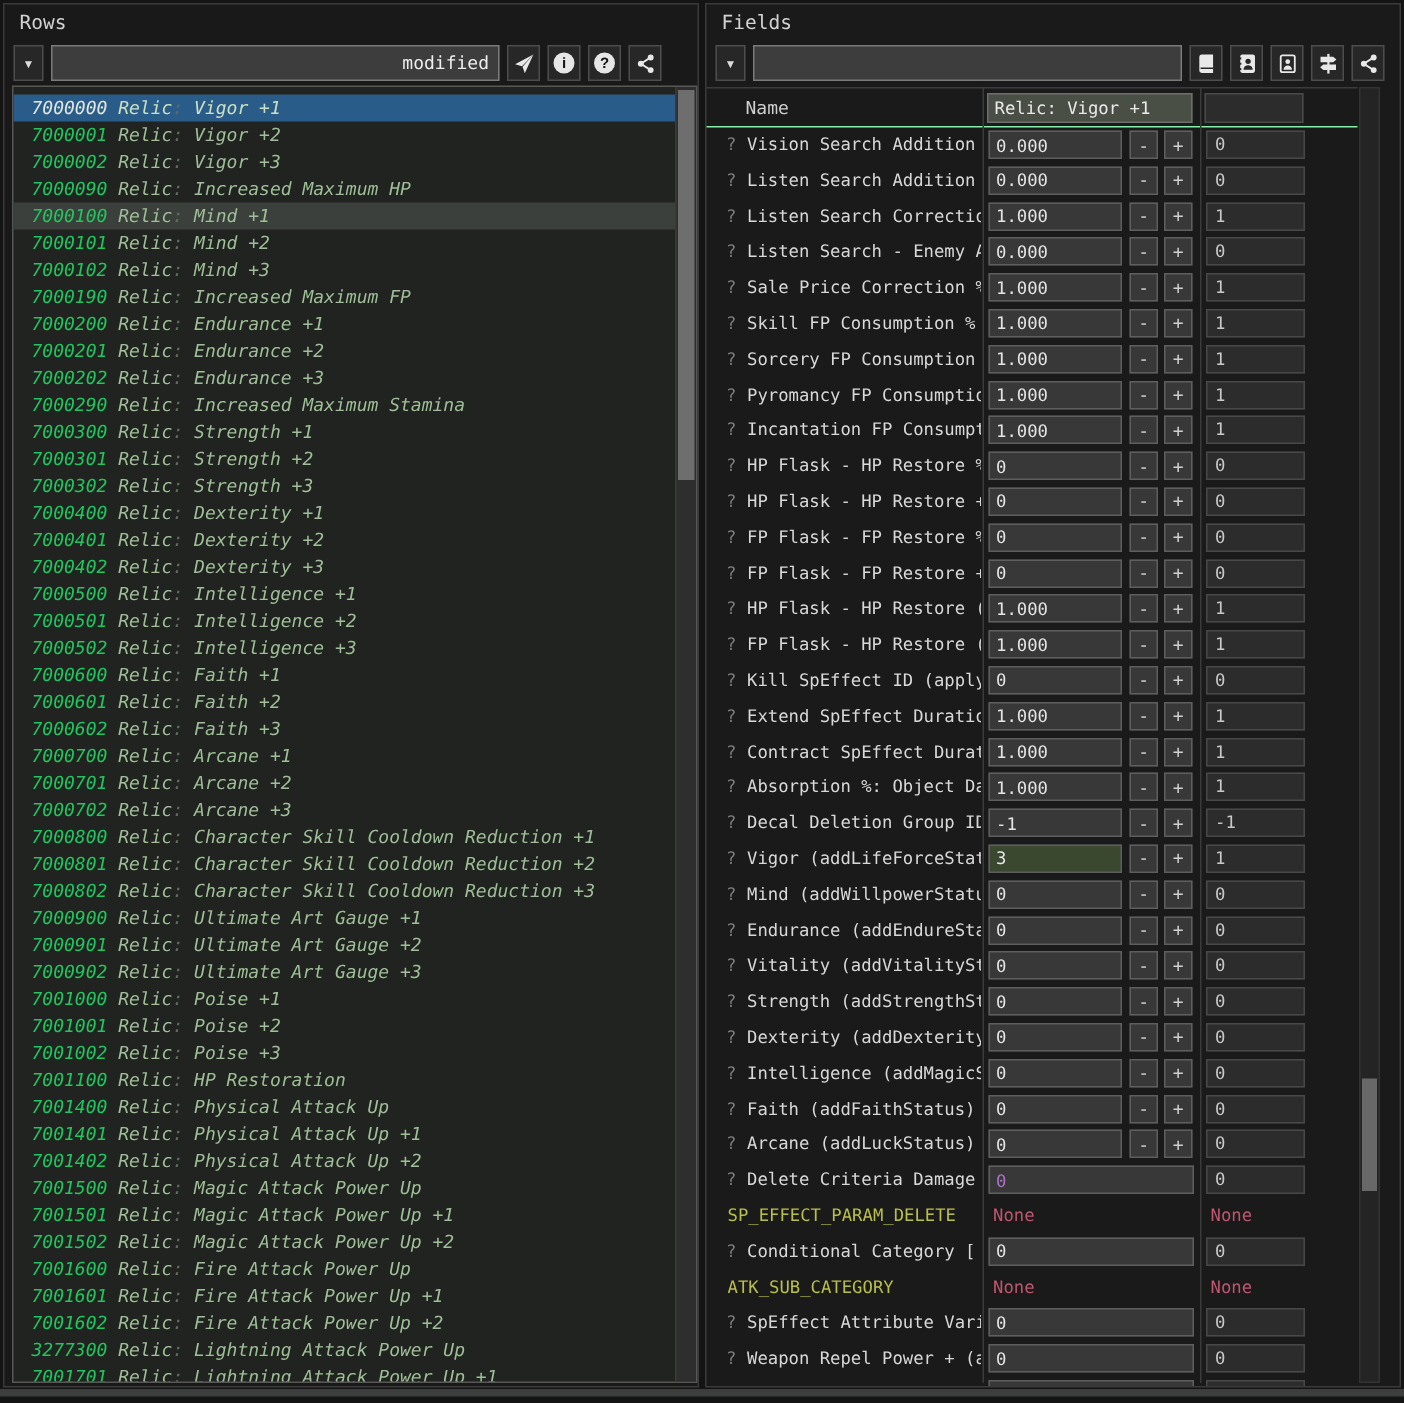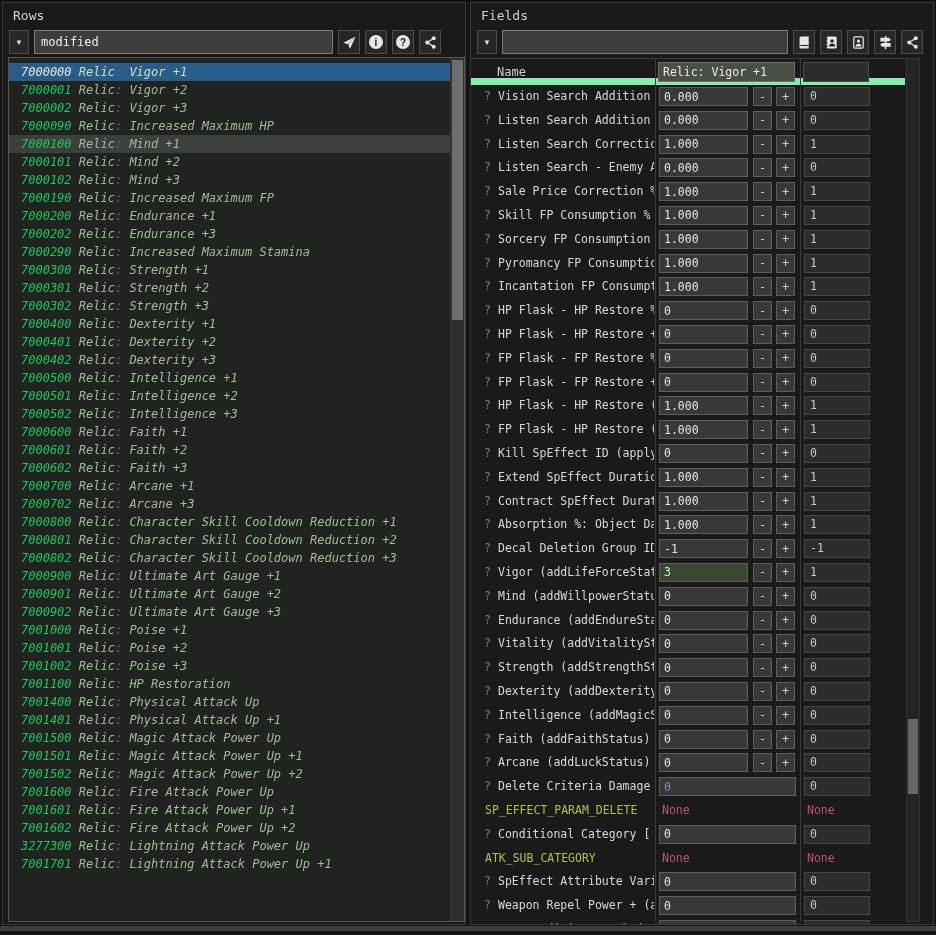--- a/index.html
+++ b/index.html
@@ -13,42 +13,42 @@
   .panel { position:absolute; top:2px; height:923px; background:#191919; border:1px solid #3a3a3a; }
   .rows-panel { left:2px; width:464px; }
   .fields-panel { left:470px; width:464px; background:#1a1a1a; }
   .panel-title { position:absolute; top:5px; left:10px; font-size:13px; color:#d2d2d2; }
 
   .toolbar { position:absolute; top:27px; left:6px; height:24px; display:flex; gap:5px; align-items:center; }
   .dd-btn { width:20px; height:24px; background:#272727; border:1px solid #4d4d4d; color:#dcdcdc;
             display:flex; align-items:center; justify-content:center; padding:0; font-size:8px; }
   .search-input { height:24px; background:#3d3d3d; border:1px solid #7a7a7a; color:#ededed;
             font-family:inherit; font-size:12px; padding:0 6px; }
-  .rows-search { width:299px; } .fields-search { width:286px; }
+  .rows-search { width:299px;text-align:right; } .fields-search { width:286px; }
   .icon-btn { width:22px; height:24px; background:#272727; border:1px solid #4d4d4d;
             display:flex; align-items:center; justify-content:center; padding:0; }
   .circle-glyph { width:14px; height:14px; border-radius:50%; background:#e6e6e6; color:#141414;
             font-size:10px; font-weight:bold; display:flex; align-items:center; justify-content:center; }
 
   
   .rows-list { position:absolute; left:5px; right:0px; top:54px; bottom:2px; background:#20231f;
             border:1px solid #575757; overflow:hidden; }
   .rows-items { position:absolute; left:0; right:14px; top:0; bottom:0; padding-top:5px; overflow:hidden; }
   .row-item { height:18px; line-height:18px; padding-left:12px; white-space:nowrap; font-size:12px; overflow:hidden;font-style:italic; }
   .row-item.selected { background:#2a5c8a; }
   .row-item.highlight { background:#3c403c; }
   .rid { color:#22c55e; } .rpre,.rrest { color:#9fbf98; } .rcolon { color:#5e6e5e; }
   .selected .rid { color:#dfe7df; } .selected .rpre,.selected .rrest { color:#c9e0c1; }
   .v-scrollbar { position:absolute; top:0; right:0; bottom:0; width:14px; background:#2e2e2e;
             border-left:1px solid #3a3a3a; }
   .rows-thumb { position:absolute; left:1px; right:1px; top:2px; height:260px; background:#6e6e6e; }
 
   
   .f-header { position:absolute; left:0; width:434px; top:55px; height:27px;
-            border-top:1px solid #3c3c3c; border-bottom:7px solid #86efac; }
+            border-top:1px solid #3c3c3c; border-bottom:1px solid #86efac; }
   .f-h-name { position:absolute; left:26px; top:6px; font-size:12px; color:#d0d0d0; }
   .f-rowname { position:absolute; left:187px; top:3px; width:137px; height:20px; background:#4a4f46;
             border:1px solid #6e6e6e; color:#e9e9e9; font-family:inherit; font-size:11.5px; padding:0 4px; }
   .f-van-header { position:absolute; left:332px; top:3px; width:66px; height:20px; background:#2c2c2c;
             border:1px solid #4a4a4a; }
   .f-body { position:absolute; left:0; width:434px; top:82px; bottom:0; overflow:hidden; }
   .f-row { position:relative; height:23.8px; }
   .f-q { position:absolute; left:13px; top:4px; color:#7d7d7d; font-size:11.5px; }
   .f-name { position:absolute; left:27px; top:4px; width:156px; color:#d8d8d8; font-size:11.5px;
             white-space:nowrap; overflow:hidden; }
@@ -121,48 +121,51 @@
       <div class="rows-items" id="rows-items">
           <div class="row-item selected"><span class="rid">7000000 </span><span class="rpre">Relic</span><span class="rcolon">:</span><span class="rrest"> Vigor +1</span></div>
           <div class="row-item"><span class="rid">7000001 </span><span class="rpre">Relic</span><span class="rcolon">:</span><span class="rrest"> Vigor +2</span></div>
           <div class="row-item"><span class="rid">7000002 </span><span class="rpre">Relic</span><span class="rcolon">:</span><span class="rrest"> Vigor +3</span></div>
           <div class="row-item"><span class="rid">7000090 </span><span class="rpre">Relic</span><span class="rcolon">:</span><span class="rrest"> Increased Maximum HP</span></div>
           <div class="row-item highlight"><span class="rid">7000100 </span><span class="rpre">Relic</span><span class="rcolon">:</span><span class="rrest"> Mind +1</span></div>
           <div class="row-item"><span class="rid">7000101 </span><span class="rpre">Relic</span><span class="rcolon">:</span><span class="rrest"> Mind +2</span></div>
           <div class="row-item"><span class="rid">7000102 </span><span class="rpre">Relic</span><span class="rcolon">:</span><span class="rrest"> Mind +3</span></div>
           <div class="row-item"><span class="rid">7000190 </span><span class="rpre">Relic</span><span class="rcolon">:</span><span class="rrest"> Increased Maximum FP</span></div>
           <div class="row-item"><span class="rid">7000200 </span><span class="rpre">Relic</span><span class="rcolon">:</span><span class="rrest"> Endurance +1</span></div>
+          <div class="row-item"><span class="rid">7000201 </span><span class="rpre">Relic</span><span class="rcolon">:</span><span class="rrest"> Endurance +2</span></div>
           <div class="row-item"><span class="rid">7000202 </span><span class="rpre">Relic</span><span class="rcolon">:</span><span class="rrest"> Endurance +3</span></div>
           <div class="row-item"><span class="rid">7000290 </span><span class="rpre">Relic</span><span class="rcolon">:</span><span class="rrest"> Increased Maximum Stamina</span></div>
           <div class="row-item"><span class="rid">7000300 </span><span class="rpre">Relic</span><span class="rcolon">:</span><span class="rrest"> Strength +1</span></div>
           <div class="row-item"><span class="rid">7000301 </span><span class="rpre">Relic</span><span class="rcolon">:</span><span class="rrest"> Strength +2</span></div>
           <div class="row-item"><span class="rid">7000302 </span><span class="rpre">Relic</span><span class="rcolon">:</span><span class="rrest"> Strength +3</span></div>
           <div class="row-item"><span class="rid">7000400 </span><span class="rpre">Relic</span><span class="rcolon">:</span><span class="rrest"> Dexterity +1</span></div>
           <div class="row-item"><span class="rid">7000401 </span><span class="rpre">Relic</span><span class="rcolon">:</span><span class="rrest"> Dexterity +2</span></div>
           <div class="row-item"><span class="rid">7000402 </span><span class="rpre">Relic</span><span class="rcolon">:</span><span class="rrest"> Dexterity +3</span></div>
           <div class="row-item"><span class="rid">7000500 </span><span class="rpre">Relic</span><span class="rcolon">:</span><span class="rrest"> Intelligence +1</span></div>
           <div class="row-item"><span class="rid">7000501 </span><span class="rpre">Relic</span><span class="rcolon">:</span><span class="rrest"> Intelligence +2</span></div>
           <div class="row-item"><span class="rid">7000502 </span><span class="rpre">Relic</span><span class="rcolon">:</span><span class="rrest"> Intelligence +3</span></div>
           <div class="row-item"><span class="rid">7000600 </span><span class="rpre">Relic</span><span class="rcolon">:</span><span class="rrest"> Faith +1</span></div>
           <div class="row-item"><span class="rid">7000601 </span><span class="rpre">Relic</span><span class="rcolon">:</span><span class="rrest"> Faith +2</span></div>
           <div class="row-item"><span class="rid">7000602 </span><span class="rpre">Relic</span><span class="rcolon">:</span><span class="rrest"> Faith +3</span></div>
           <div class="row-item"><span class="rid">7000700 </span><span class="rpre">Relic</span><span class="rcolon">:</span><span class="rrest"> Arcane +1</span></div>
+          <div class="row-item"><span class="rid">7000701 </span><span class="rpre">Relic</span><span class="rcolon">:</span><span class="rrest"> Arcane +2</span></div>
           <div class="row-item"><span class="rid">7000702 </span><span class="rpre">Relic</span><span class="rcolon">:</span><span class="rrest"> Arcane +3</span></div>
           <div class="row-item"><span class="rid">7000800 </span><span class="rpre">Relic</span><span class="rcolon">:</span><span class="rrest"> Character Skill Cooldown Reduction +1</span></div>
           <div class="row-item"><span class="rid">7000801 </span><span class="rpre">Relic</span><span class="rcolon">:</span><span class="rrest"> Character Skill Cooldown Reduction +2</span></div>
           <div class="row-item"><span class="rid">7000802 </span><span class="rpre">Relic</span><span class="rcolon">:</span><span class="rrest"> Character Skill Cooldown Reduction +3</span></div>
           <div class="row-item"><span class="rid">7000900 </span><span class="rpre">Relic</span><span class="rcolon">:</span><span class="rrest"> Ultimate Art Gauge +1</span></div>
           <div class="row-item"><span class="rid">7000901 </span><span class="rpre">Relic</span><span class="rcolon">:</span><span class="rrest"> Ultimate Art Gauge +2</span></div>
           <div class="row-item"><span class="rid">7000902 </span><span class="rpre">Relic</span><span class="rcolon">:</span><span class="rrest"> Ultimate Art Gauge +3</span></div>
           <div class="row-item"><span class="rid">7001000 </span><span class="rpre">Relic</span><span class="rcolon">:</span><span class="rrest"> Poise +1</span></div>
           <div class="row-item"><span class="rid">7001001 </span><span class="rpre">Relic</span><span class="rcolon">:</span><span class="rrest"> Poise +2</span></div>
           <div class="row-item"><span class="rid">7001002 </span><span class="rpre">Relic</span><span class="rcolon">:</span><span class="rrest"> Poise +3</span></div>
           <div class="row-item"><span class="rid">7001100 </span><span class="rpre">Relic</span><span class="rcolon">:</span><span class="rrest"> HP Restoration</span></div>
           <div class="row-item"><span class="rid">7001400 </span><span class="rpre">Relic</span><span class="rcolon">:</span><span class="rrest"> Physical Attack Up</span></div>
           <div class="row-item"><span class="rid">7001401 </span><span class="rpre">Relic</span><span class="rcolon">:</span><span class="rrest"> Physical Attack Up +1</span></div>
+          <div class="row-item"><span class="rid">7001402 </span><span class="rpre">Relic</span><span class="rcolon">:</span><span class="rrest"> Physical Attack Up +2</span></div>
           <div class="row-item"><span class="rid">7001500 </span><span class="rpre">Relic</span><span class="rcolon">:</span><span class="rrest"> Magic Attack Power Up</span></div>
           <div class="row-item"><span class="rid">7001501 </span><span class="rpre">Relic</span><span class="rcolon">:</span><span class="rrest"> Magic Attack Power Up +1</span></div>
           <div class="row-item"><span class="rid">7001502 </span><span class="rpre">Relic</span><span class="rcolon">:</span><span class="rrest"> Magic Attack Power Up +2</span></div>
           <div class="row-item"><span class="rid">7001600 </span><span class="rpre">Relic</span><span class="rcolon">:</span><span class="rrest"> Fire Attack Power Up</span></div>
           <div class="row-item"><span class="rid">7001601 </span><span class="rpre">Relic</span><span class="rcolon">:</span><span class="rrest"> Fire Attack Power Up +1</span></div>
           <div class="row-item"><span class="rid">7001602 </span><span class="rpre">Relic</span><span class="rcolon">:</span><span class="rrest"> Fire Attack Power Up +2</span></div>
           <div class="row-item"><span class="rid">3277300 </span><span class="rpre">Relic</span><span class="rcolon">:</span><span class="rrest"> Lightning Attack Power Up</span></div>
           <div class="row-item"><span class="rid">7001701 </span><span class="rpre">Relic</span><span class="rcolon">:</span><span class="rrest"> Lightning Attack Power Up +1</span></div>
         </div>
       <div class="v-scrollbar">

